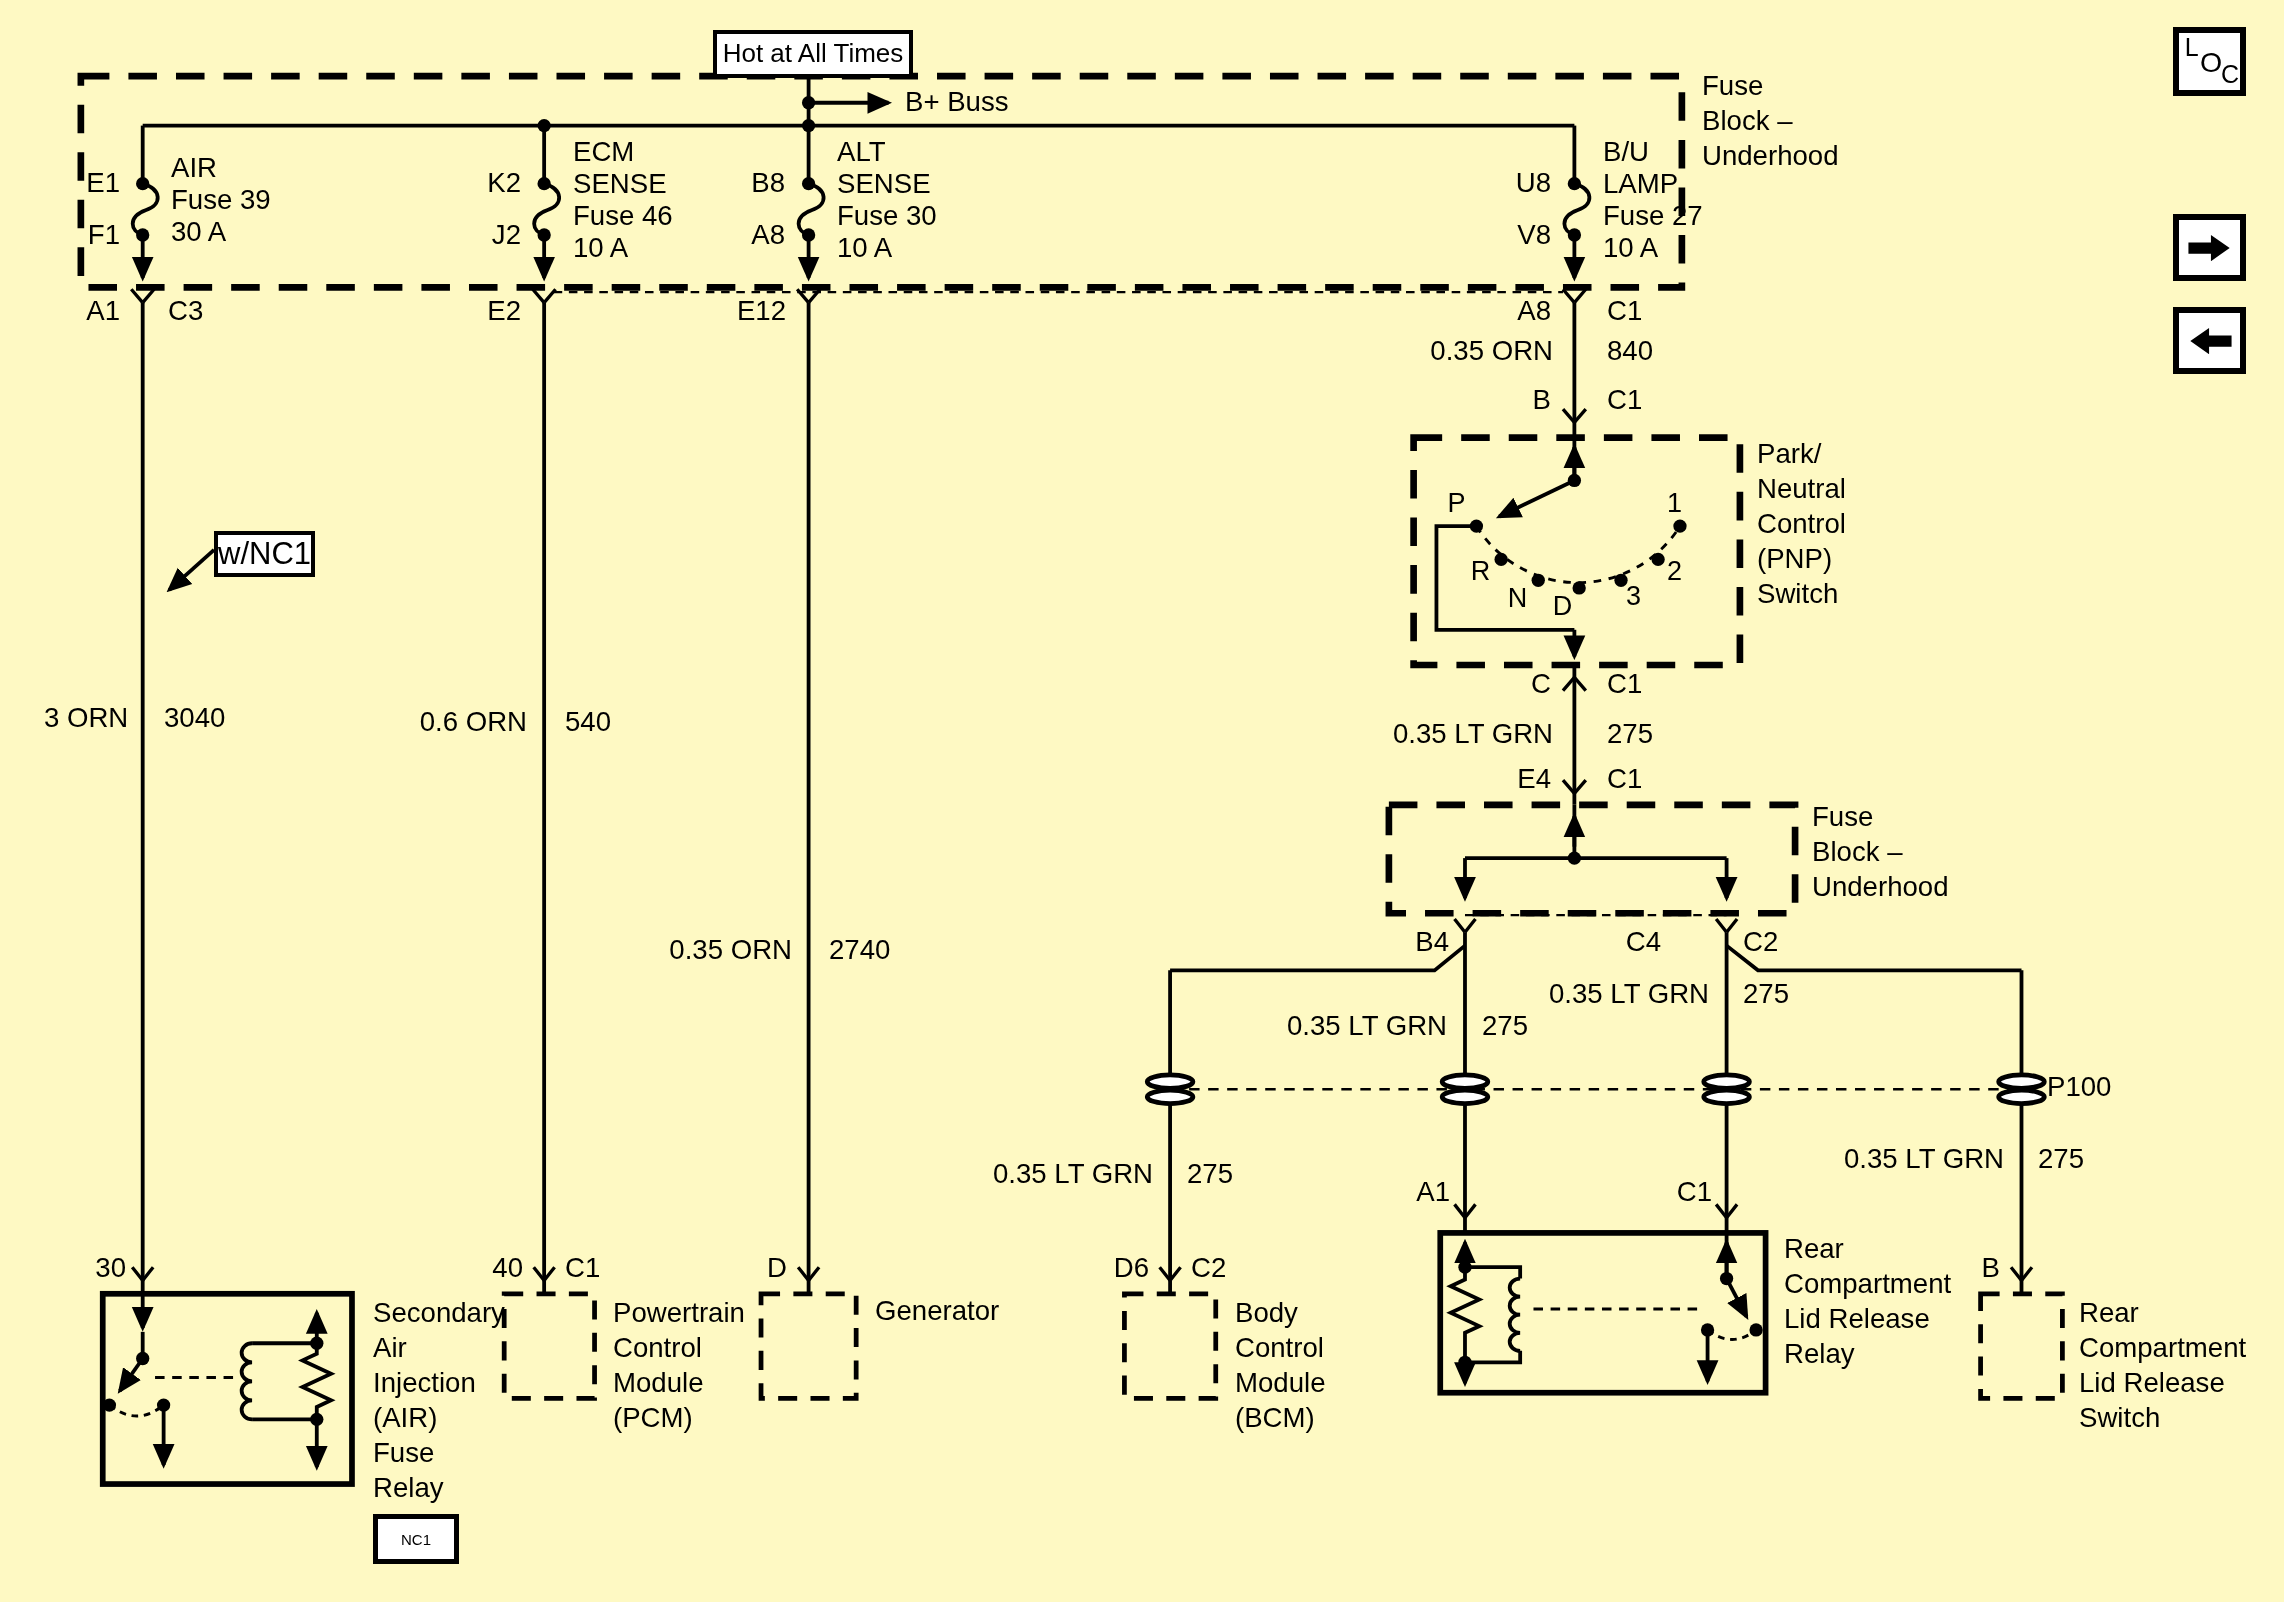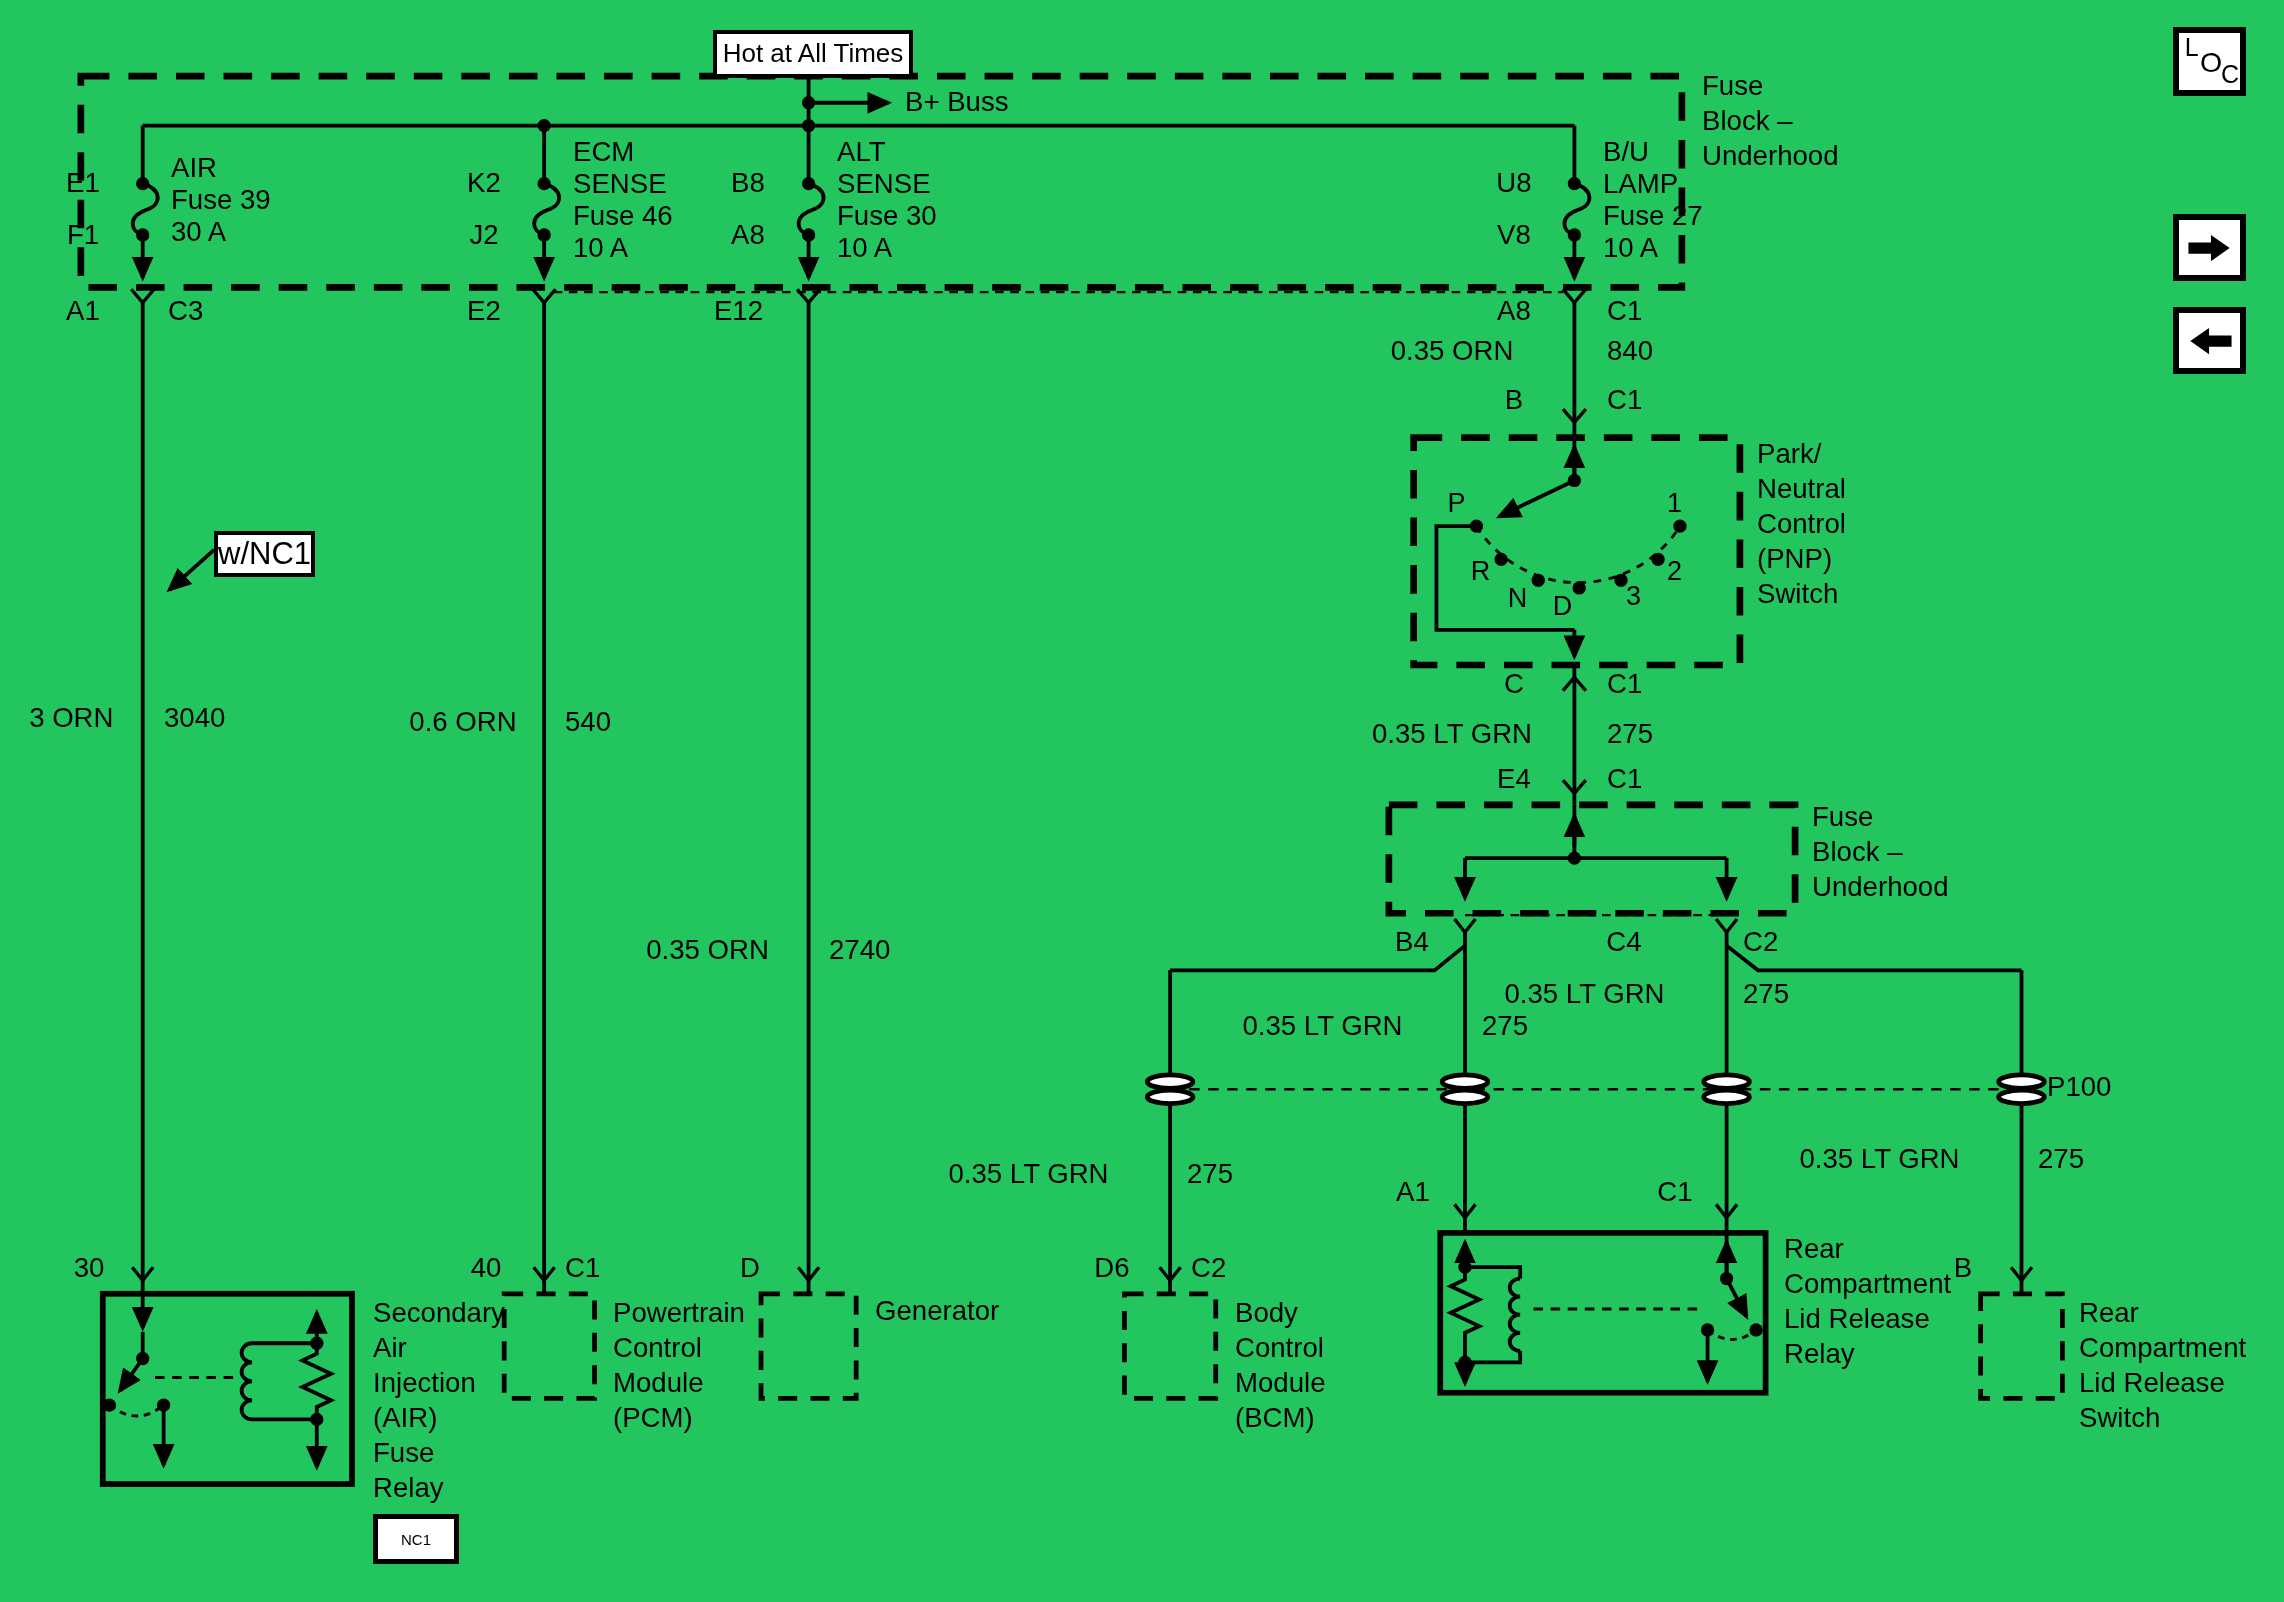--- a/index.html
+++ b/index.html
@@ -1,20 +1,20 @@
 <!DOCTYPE html>
 <html style="font-size:15px"><head>
 <meta charset="utf-8">
 <style>
   html,body{margin:0;padding:0;background:#ffffff}
-  .stage{position:relative;width:2285px;height:1603px;background:#22c55e;
+  .stage{position:relative;width:2285px;height:1603px;background:#fef9c3;
          font-family:"Liberation Sans",sans-serif;color:#000;overflow:hidden}
   svg.lw{position:absolute;left:0;top:0}
   .t{position:absolute;font-size:27.6px;line-height:32px;white-space:nowrap}
-  .tr{text-align:center}
+  .tr{text-align:right}
   .stack div{line-height:35px}
   .fstack div{line-height:32px}
   .box{position:absolute;border:4.8px solid #000;display:flex;align-items:center;justify-content:center;background:#fff}
   .btn{position:absolute;border:6.7px solid #000;background:#fff;cursor:pointer}
   .cid{position:absolute;border:5.7px solid #000;background:#fff;font-size:25px}
   .cid .hd{text-align:center;border-bottom:3.8px solid #000;padding:2.9px 0;line-height:28.5px}
   .cid .rw{display:grid;grid-template-columns:152px 1fr;padding:1.9px 0 1.9px 9.5px;line-height:28.5px}
   .locL{position:absolute;font-size:25px}
 </style>
 </head>

